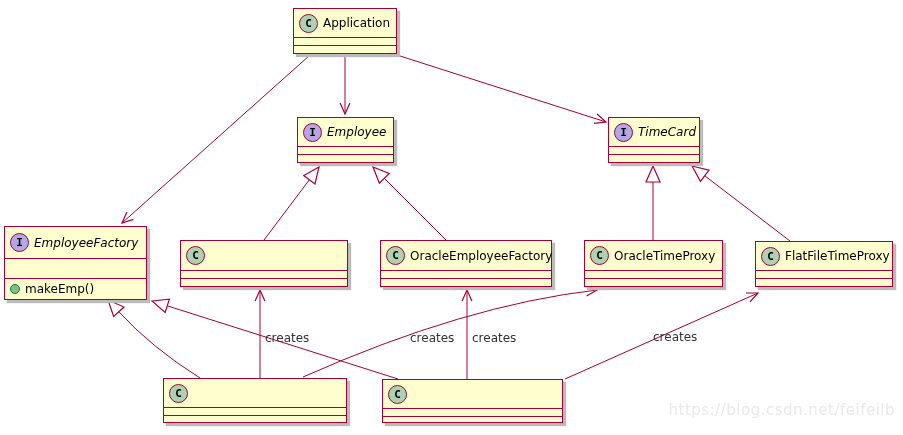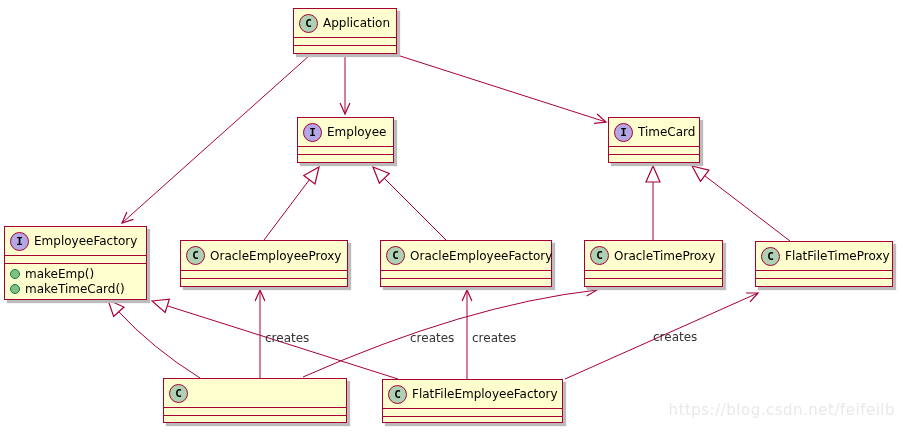--- a/index.html
+++ b/index.html
@@ -38,30 +38,31 @@
     border-radius:50%;
     border:1px solid #A80036;
     display:flex;align-items:center;justify-content:center;
     font-family:"DejaVu Sans Mono", monospace;
     font-weight:bold;
     font-size:11px;
     flex:0 0 auto;
   }
   .node.class .spot{background:#ADD1B2;}
   .node.interface .spot{background:#B4A7E5;}
-  .node.interface .nm{}
+  .node.interface .nm{font-style:italic;}
   .node .nm{white-space:nowrap;}
   .node .cmp{
     border-top:1px solid #A80036;
     height:7px;
     flex:0 0 auto;
   }
   .node .cmp.methods{
     height:auto;
     padding:2px 5px 3px 5px;
+    margin-top:12px;
   }
   .method-row{
     display:flex;align-items:center;gap:5px;
     height:15px;
     white-space:nowrap;
   }
   .method-dot{
     width:8px;height:8px;border-radius:50%;
     background:#84BE84;border:1px solid #038048;
     flex:0 0 auto;
@@ -145,30 +146,25 @@
         <div class="hdr">
           <span class="spot">I</span>
           <span class="nm">EmployeeFactory</span>
         </div>
         <div class="cmp"></div>
         <div class="cmp methods">
           <div class="method-row">
             <span class="method-dot"></span>
             <span>makeEmp()</span>
           </div>
-          <div class="method-row">
-            <span class="method-dot"></span>
-            <span>makeTimeCard()</span>
-          </div>
         </div>
       </div>
       <div class="node class" style="left: 180px; top: 240px; width: 168px; height: 47px;">
         <div class="hdr">
           <span class="spot">C</span>
-          <span class="nm">OracleEmployeeProxy</span>
         </div>
         <div class="cmp"></div>
         <div class="cmp"></div>
       </div>
       <div class="node class" style="left: 380px; top: 240px; width: 172px; height: 47px;">
         <div class="hdr">
           <span class="spot">C</span>
           <span class="nm">OracleEmployeeFactory</span>
         </div>
         <div class="cmp"></div>
@@ -193,20 +189,19 @@
       <div class="node class" style="left: 163px; top: 378px; width: 184px; height: 45px;">
         <div class="hdr">
           <span class="spot">C</span>
         </div>
         <div class="cmp"></div>
         <div class="cmp"></div>
       </div>
       <div class="node class" style="left: 382px; top: 379px; width: 181px; height: 44px;">
         <div class="hdr">
           <span class="spot">C</span>
-          <span class="nm">FlatFileEmployeeFactory</span>
         </div>
         <div class="cmp"></div>
         <div class="cmp"></div>
       </div>
     </div>
   <div id="watermark">https://blog.csdn.net/feifeilb</div>
 </div>
 
 </body></html>

